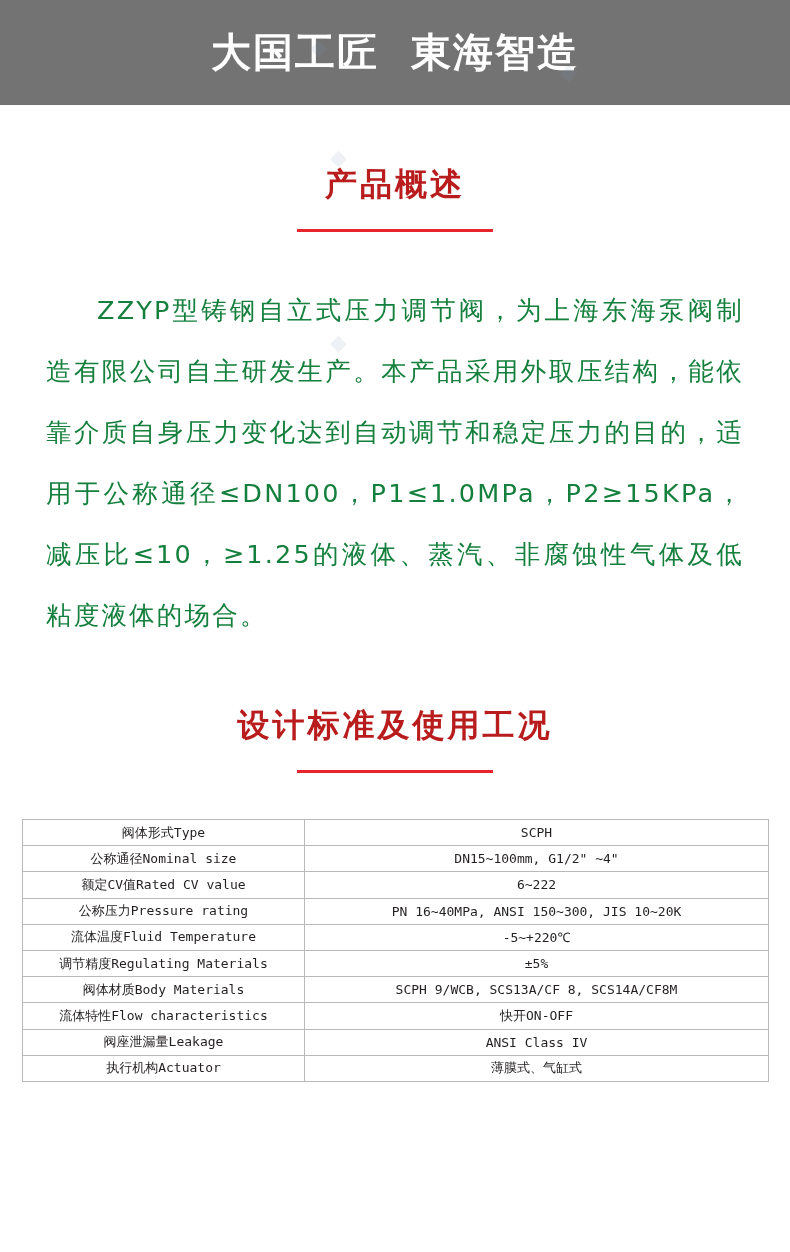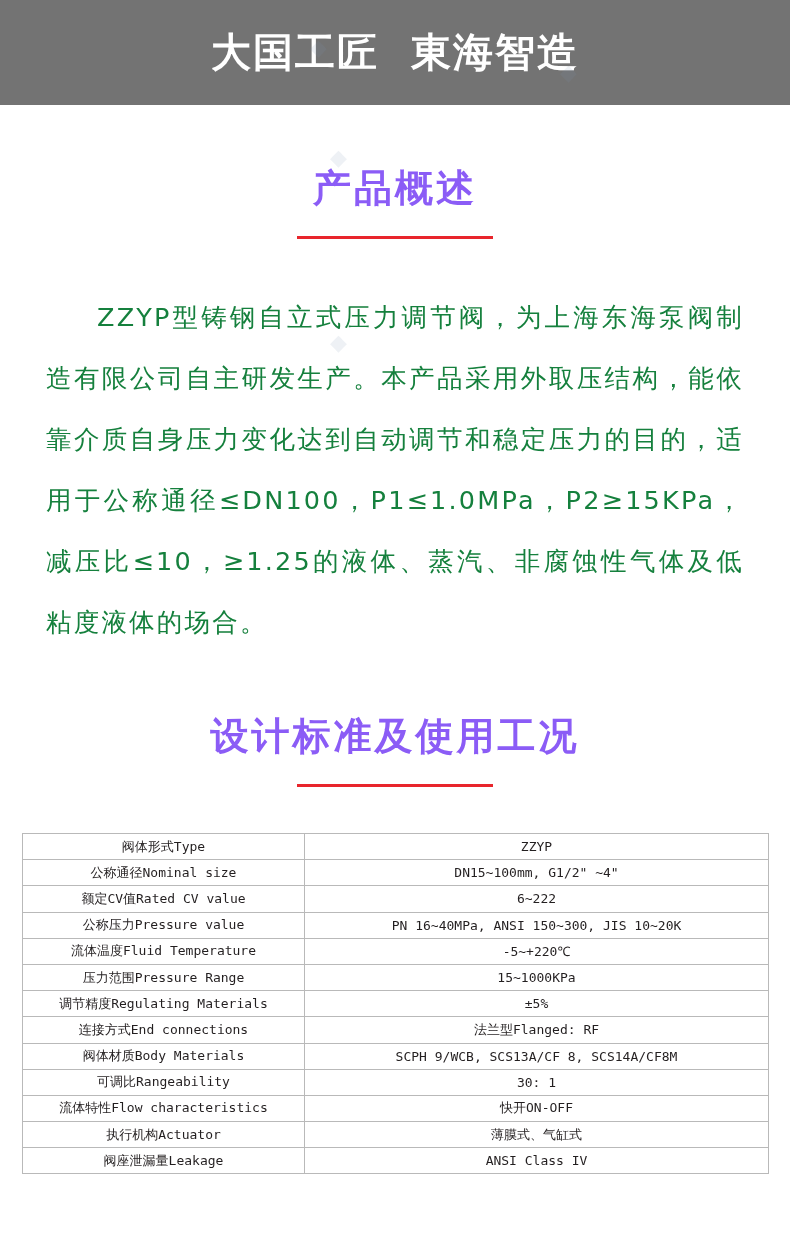--- a/index.html
+++ b/index.html
@@ -41,23 +41,23 @@
     font-family: "DejaVu Sans", "Liberation Sans", sans-serif;
     white-space: pre;
   }
 
   
   .section-heading {
     text-align: center;
     margin-top: 58px;
   }
   .section-heading .txt {
-    font-size: 38px;
+    font-size: 32px;
     font-weight: bold;
-    color: #8b5cf6;
+    color: #b91c1c;
     letter-spacing: 3px;
     font-family: "DejaVu Sans", "Liberation Sans", sans-serif;
     display: inline-block;
   }
   .section-heading .rule {
     width: 196px;
     height: 3px;
     background: #e8252c;
     margin: 22px auto 0 auto;
   }
@@ -136,65 +136,53 @@
 
 <div class="table-wrap">
   <span class="wm" style="left:310px; top:35px;">◆</span>
   <span class="wm" style="left:560px; top:60px;">◆</span>
   <span class="wm" style="left:330px; top:145px;">◆</span>
   <span class="wm" style="left:330px; top:330px;">◆</span>
   <table class="spec">
     <tbody>
       <tr>
         <td class="label">阀体形式Type</td>
-        <td class="value">ZZYP</td>
+        <td class="value">SCPH</td>
       </tr>
       <tr>
         <td class="label">公称通径Nominal size</td>
         <td class="value">DN15~100mm, G1/2" ~4"</td>
       </tr>
       <tr>
         <td class="label">额定CV值Rated CV value</td>
         <td class="value">6~222</td>
       </tr>
       <tr>
-        <td class="label">公称压力Pressure value</td>
+        <td class="label">公称压力Pressure rating</td>
         <td class="value">PN 16~40MPa,  ANSI 150~300,  JIS 10~20K</td>
       </tr>
       <tr>
         <td class="label">流体温度Fluid Temperature</td>
         <td class="value">-5~+220℃</td>
       </tr>
       <tr>
-        <td class="label">压力范围Pressure Range</td>
-        <td class="value">15~1000KPa</td>
-      </tr>
-      <tr>
         <td class="label">调节精度Regulating Materials</td>
         <td class="value">±5%</td>
-      </tr>
-      <tr>
-        <td class="label">连接方式End connections</td>
-        <td class="value">法兰型Flanged: RF</td>
       </tr>
       <tr>
         <td class="label">阀体材质Body Materials</td>
         <td class="value">SCPH 9/WCB,  SCS13A/CF 8,  SCS14A/CF8M</td>
       </tr>
       <tr>
-        <td class="label">可调比Rangeability</td>
-        <td class="value">30: 1</td>
-      </tr>
-      <tr>
         <td class="label">流体特性Flow characteristics</td>
         <td class="value">快开ON-OFF</td>
       </tr>
       <tr>
+        <td class="label">阀座泄漏量Leakage</td>
+        <td class="value">ANSI Class IV</td>
+      </tr>
+      <tr>
         <td class="label">执行机构Actuator</td>
         <td class="value">薄膜式、气缸式</td>
-      </tr>
-      <tr>
-        <td class="label">阀座泄漏量Leakage</td>
-        <td class="value">ANSI Class IV</td>
       </tr>
     </tbody>
   </table>
 </div>
 
 </body></html>

